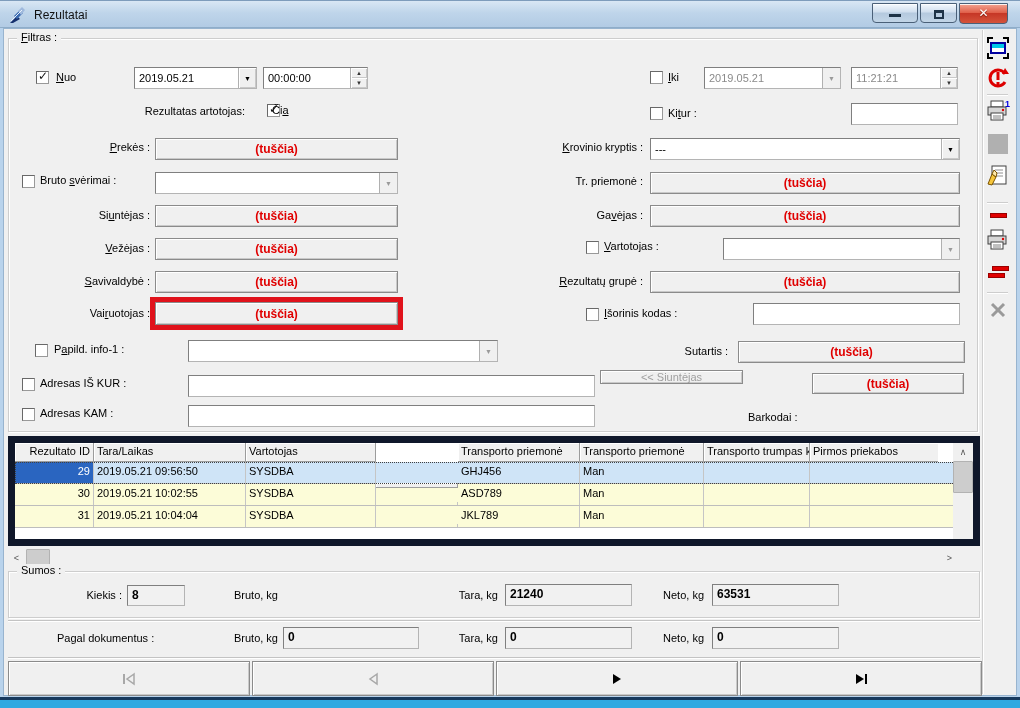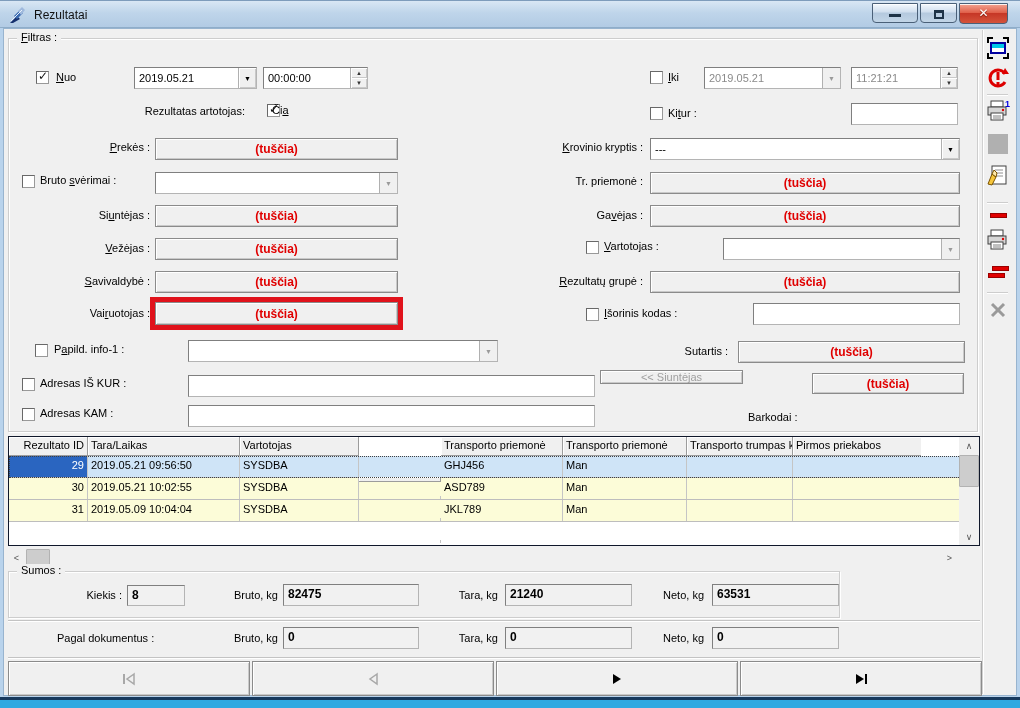--- a/index.html
+++ b/index.html
@@ -53,32 +53,32 @@
 
   
   #toolbar { position:absolute; left:982px; top:30px; width:29px; height:664px;
     border-left:1px solid #d0d0d0; box-shadow:inset 1px 0 0 #ffffff; }
   .tb-icon { position:absolute; left:3px; width:24px; height:24px; display:flex; align-items:center; justify-content:center; cursor:default; }
   .tb-sep { position:absolute; left:4px; width:21px; height:2px; border-top:1px solid #cdcdcd; border-bottom:1px solid #ffffff; }
   .redbar { width:17px; height:5px; background:#e00000; border:1px solid #900; }
 
   
   #grid { position:absolute; left:8px; top:436px; width:972px; height:110px; background:#fff;
-    border:1px solid #0f172a; overflow:hidden; }
+    border:7px solid #0f172a; overflow:hidden; }
   .trow { display:flex; height:22px; }
   #grid-header.trow { height:19px; }
   .hcell { background:#f0f0f0; border-right:1px solid #9c9c9c; border-bottom:1px solid #9c9c9c;
     box-shadow:inset 1px 1px 0 #fff; padding:2px 3px; white-space:nowrap; overflow:hidden; }
   .cell { border-right:1px solid #c5c5c5; padding:3px 3px 0 3px; white-space:nowrap; overflow:hidden; }
   .trow.data { border-bottom:1px solid #bdbdbd; }
   .row-sel { background:#cfe4f7; outline:1px dotted #404040; outline-offset:-1px; }
   .row-yel { background:#fcfcd8; }
   .cell.num, .hcell.num { text-align:right; }
   .id-sel { background:#2a65c0; color:#fff; }
-  .c0{width:79px;} .c1{width:152px;} .c2{width:119px;} .c3{width:82px;margin-top:40px;}
+  .c0{width:79px;} .c1{width:152px;} .c2{width:130px;} .c3{width:82px;margin-top:40px;}
   .c4{width:122px;} .c5{width:124px;} .c6{width:106px;} .c7{width:128px; border-right:none;}
   .sb { background:#f0f0f0; }
   .sb-btn { display:flex; align-items:center; justify-content:center; color:#555; font-size:9px; background:#f0f0f0; cursor:default; }
   .sb-thumb { background:#cdcdcd; border:1px solid #b2b2b2; border-radius:1px; cursor:default; }
   #vscroll { position:absolute; right:0; top:0; width:20px; height:108px; }
   #vscroll .sb-btn { position:absolute; left:0; width:20px; height:17px; }
   #hscroll { position:absolute; left:8px; top:549px; width:950px; height:17px; background:#f0f0f0; }
   #hscroll .sb-btn { position:absolute; top:0; width:17px; height:17px; }
 
   
@@ -339,48 +339,47 @@
       <div class="cell c1">2019.05.21 10:02:55</div>
       <div class="cell c2">SYSDBA</div>
       <div class="cell num c3">0</div>
       <div class="cell c4">ASD789</div>
       <div class="cell c5">Man</div>
       <div class="cell c6"></div>
       <div class="cell c7"></div>
     </div>
     <div class="trow data row-yel">
       <div class="cell num c0">31</div>
-      <div class="cell c1">2019.05.09 10:04:04</div>
+      <div class="cell c1">2019.05.21 10:04:04</div>
       <div class="cell c2">SYSDBA</div>
       <div class="cell num c3">0</div>
       <div class="cell c4">JKL789</div>
       <div class="cell c5">Man</div>
       <div class="cell c6"></div>
       <div class="cell c7"></div>
     </div>
     <div id="vscroll" class="sb">
       <div class="sb-btn" style="top:0">∧</div>
       <div class="sb-thumb" style="position:absolute;left:0;top:18px;width:20px;height:32px;"></div>
       <div class="sb-btn" style="top:91px">∨</div>
     </div>
   </div>
 
   <div id="hscroll">
     <div class="sb-btn" style="left:0">&lt;</div>
     <div class="sb-thumb" style="position:absolute;left:18px;top:0;width:24px;height:17px;"></div>
     <div class="sb-btn" style="left:933px">&gt;</div>
   </div>
 
-  <div class="groupbox" style="left:8px;top:571px;width:832px;height:47px;">
+  <div class="groupbox" style="left:8px;top:571px;width:972px;height:47px;">
     <span class="grouplabel">Sumos :</span>
   </div>
   <span class="lbl r" style="left:60px;top:589px;width:62px;">Kiekis :</span>
   <div class="sumfield" style="left:127px;top:585px;width:58px;height:21px;">8</div>
   <span class="lbl r" style="left:222px;top:589px;width:56px;">Bruto, kg</span>
-  <div class="sumfield" style="left:283px;top:584px;width:136px;height:22px;">82475</div>
   <span class="lbl r" style="left:450px;top:589px;width:48px;">Tara, kg</span>
   <div class="sumfield" style="left:505px;top:584px;width:127px;height:22px;">21240</div>
   <span class="lbl r" style="left:654px;top:589px;width:50px;">Neto, kg</span>
   <div class="sumfield" style="left:712px;top:584px;width:127px;height:22px;">63531</div>
 
   <div id="pagal-panel"></div>
   <span class="lbl" style="left:57px;top:632px;">Pagal dokumentus :</span>
   <span class="lbl r" style="left:222px;top:632px;width:56px;">Bruto, kg</span>
   <div class="sumfield" style="left:283px;top:627px;width:136px;height:22px;">0</div>
   <span class="lbl r" style="left:450px;top:632px;width:48px;">Tara, kg</span>

